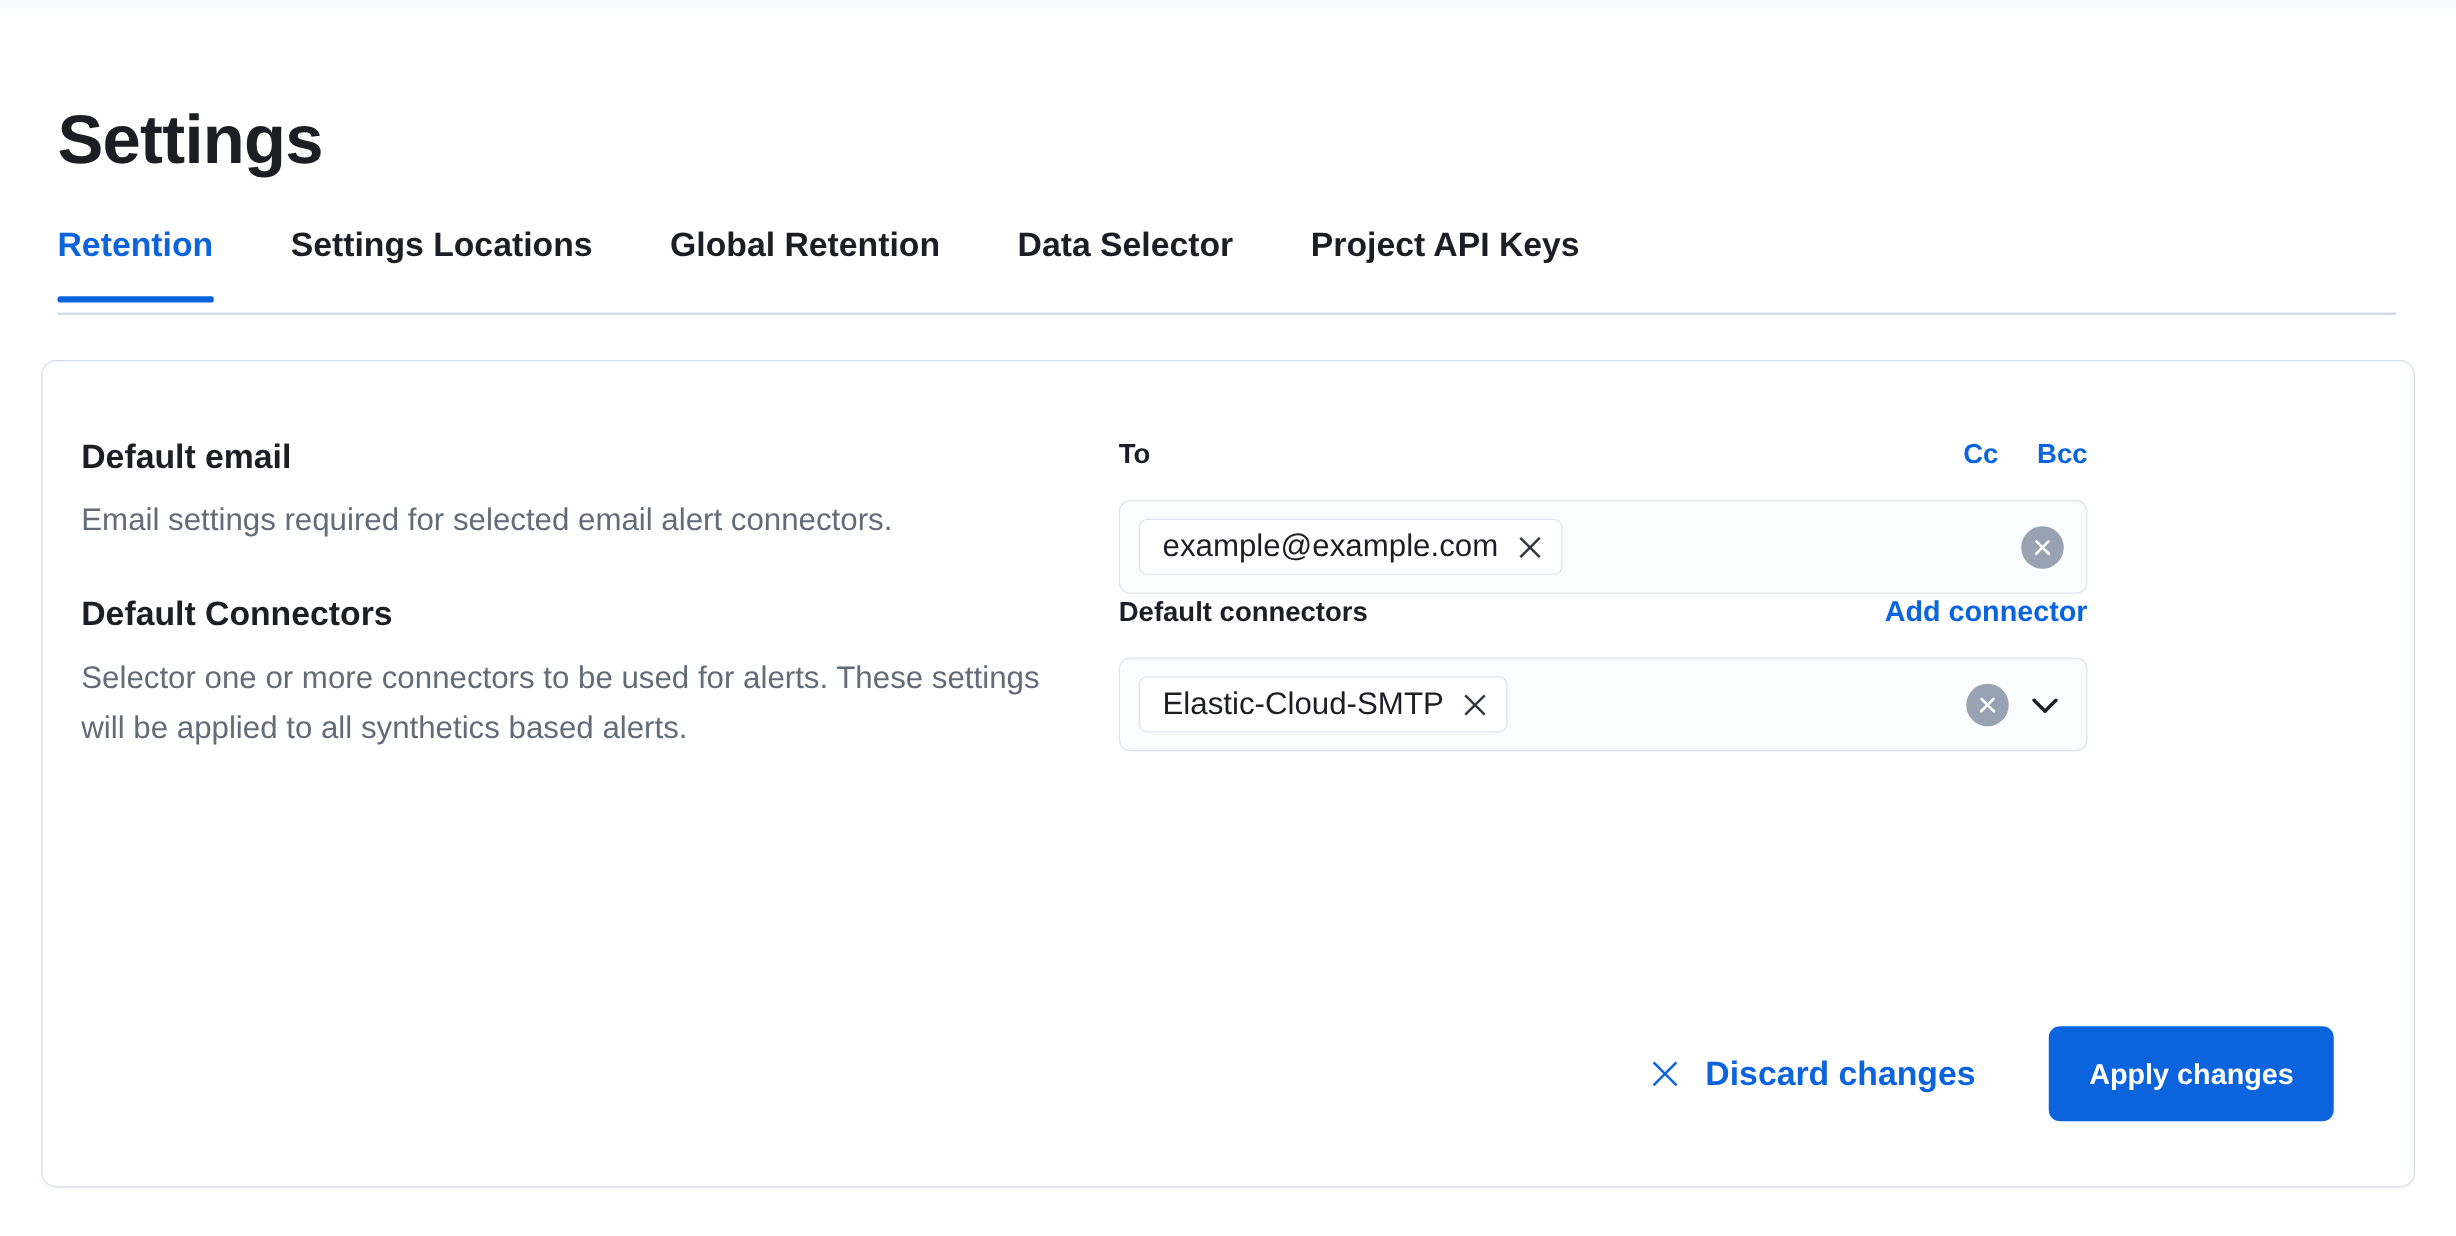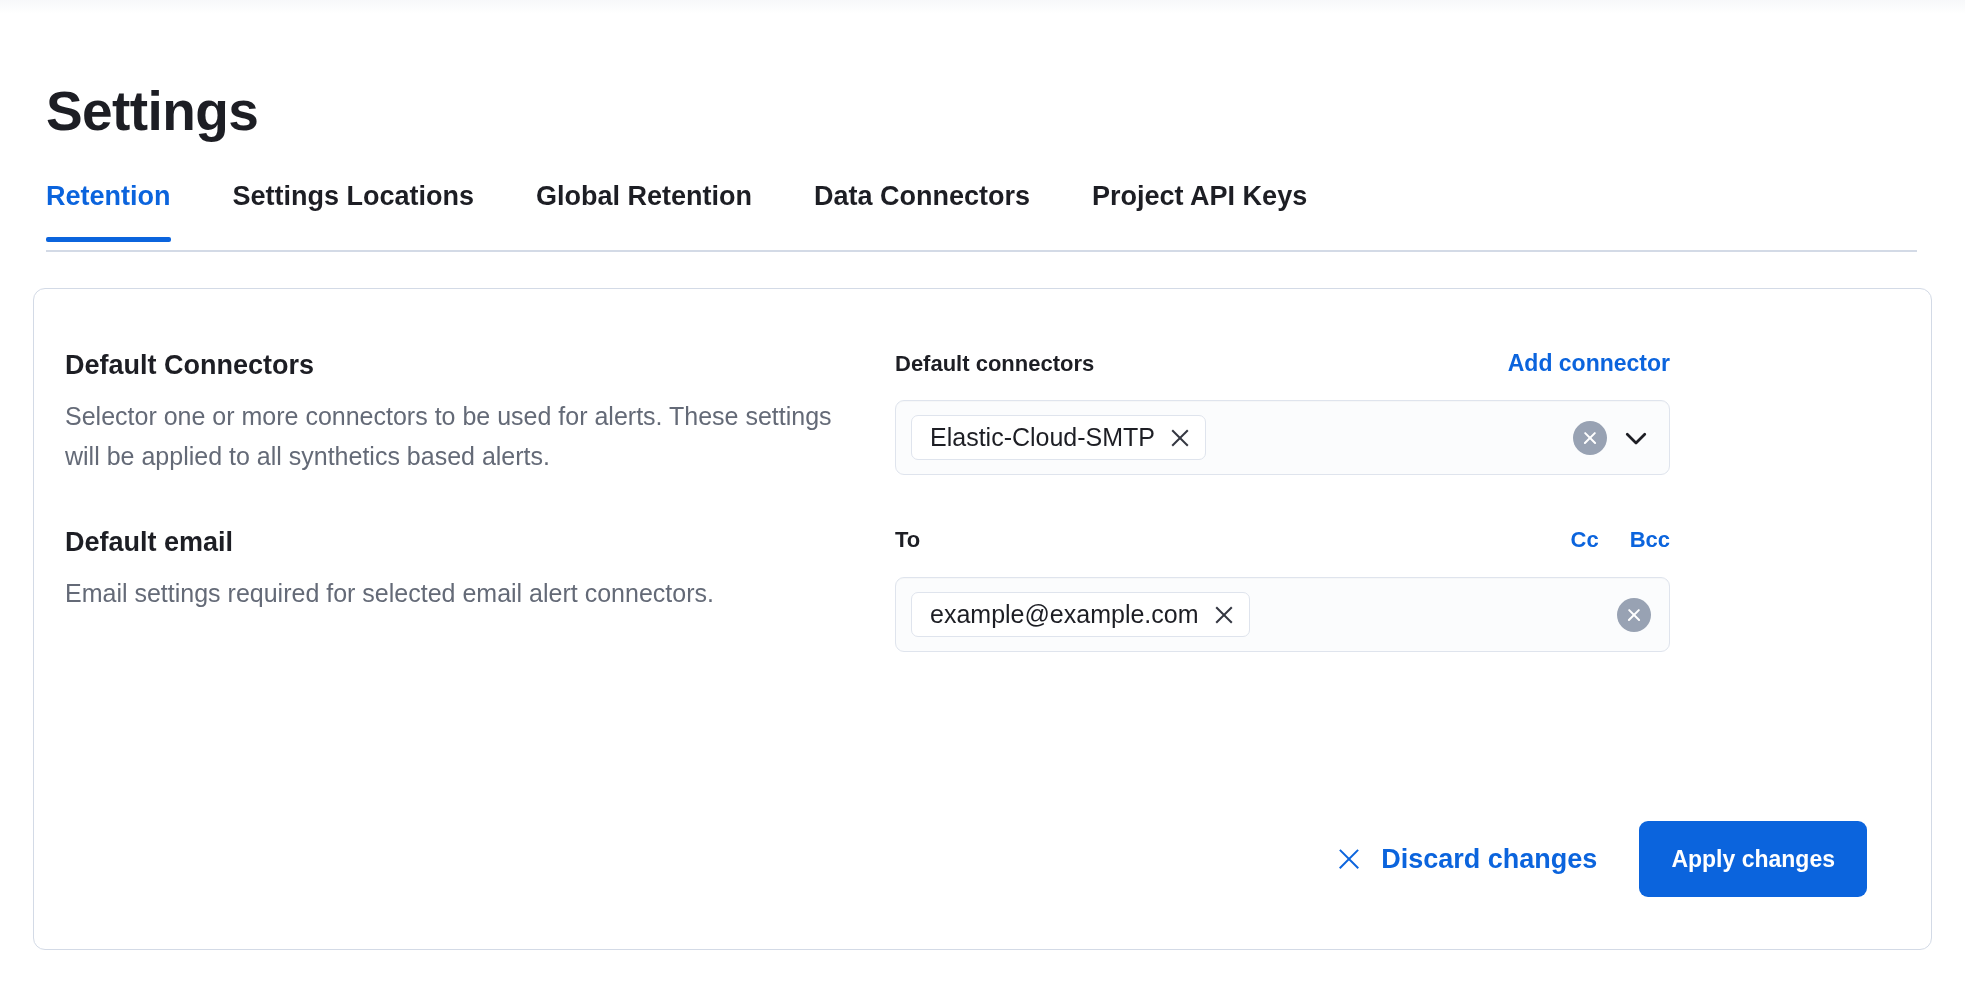--- a/index.html
+++ b/index.html
@@ -232,21 +232,21 @@
     display: block;
   }
 
   
   .panel-footer {
     position: absolute;
     right: 64px;
     bottom: 52px;
     display: flex;
     align-items: center;
-    gap: 30px;
+    gap: 47px;
   }
   .discard {
     display: inline-flex;
     align-items: center;
     gap: 19px;
     font-size: 27px;
     line-height: 32px;
     font-weight: 700;
     color: #0b64dd;
     cursor: pointer;
@@ -291,54 +291,26 @@
 <body>
 
 <div class="page">
 
   <h1 class="page-title">Settings</h1>
 
   <nav class="tabs">
     <button class="tab is-selected">Retention</button>
     <button class="tab">Settings Locations</button>
     <button class="tab">Global Retention</button>
-    <button class="tab">Data Connectors</button>
+    <button class="tab">Data Selector</button>
     <button class="tab">Project API Keys</button>
   </nav>
 
   <section class="panel">
     <div class="panel-inner">
-
-      <div class="form-row gap-connectors">
-        <div class="form-left">
-          <h2 class="section-title">Default Connectors</h2>
-          <p class="section-desc">Selector one or more connectors to be used for alerts. These settings will be applied to all synthetics based alerts.</p>
-        </div>
-
-        <div class="form-right">
-          <div class="field-head">
-            <span class="field-label">Default connectors</span>
-            <button class="link-btn">Add connector</button>
-          </div>
-
-          <div class="combo">
-            <span class="pill">
-              <span>Elastic-Cloud-SMTP</span>
-              <span class="pill-x"></span>
-            </span>
-
-            <span class="combo-actions">
-              <button class="clear-circle"></button>
-              <svg class="chevron" viewBox="0 0 24 24" fill="none">
-                <path d="M5 9l7 7 7-7" stroke="#1d1e24" stroke-width="2.2" stroke-linecap="round" stroke-linejoin="round"></path>
-              </svg>
-            </span>
-          </div>
-        </div>
-      </div>
 
       <div class="form-row">
         <div class="form-left">
           <h2 class="section-title">Default email</h2>
           <p class="section-desc">Email settings required for selected email alert connectors.</p>
         </div>
 
         <div class="form-right">
           <div class="field-head">
             <span class="field-label">To</span>
@@ -349,20 +321,48 @@
           </div>
 
           <div class="combo no-chevron">
             <span class="pill">
               <span>example@example.com</span>
               <span class="pill-x"></span>
             </span>
 
             <span class="combo-actions">
               <button class="clear-circle"></button>
+            </span>
+          </div>
+        </div>
+      </div>
+
+      <div class="form-row gap-connectors">
+        <div class="form-left">
+          <h2 class="section-title">Default Connectors</h2>
+          <p class="section-desc">Selector one or more connectors to be used for alerts. These settings will be applied to all synthetics based alerts.</p>
+        </div>
+
+        <div class="form-right">
+          <div class="field-head">
+            <span class="field-label">Default connectors</span>
+            <button class="link-btn">Add connector</button>
+          </div>
+
+          <div class="combo">
+            <span class="pill">
+              <span>Elastic-Cloud-SMTP</span>
+              <span class="pill-x"></span>
+            </span>
+
+            <span class="combo-actions">
+              <button class="clear-circle"></button>
+              <svg class="chevron" viewBox="0 0 24 24" fill="none">
+                <path d="M5 9l7 7 7-7" stroke="#1d1e24" stroke-width="2.2" stroke-linecap="round" stroke-linejoin="round"></path>
+              </svg>
             </span>
           </div>
         </div>
       </div>
 
       <div class="panel-footer">
         <button class="discard">
           <span class="x-icon"></span>
           <span>Discard changes</span>
         </button>

